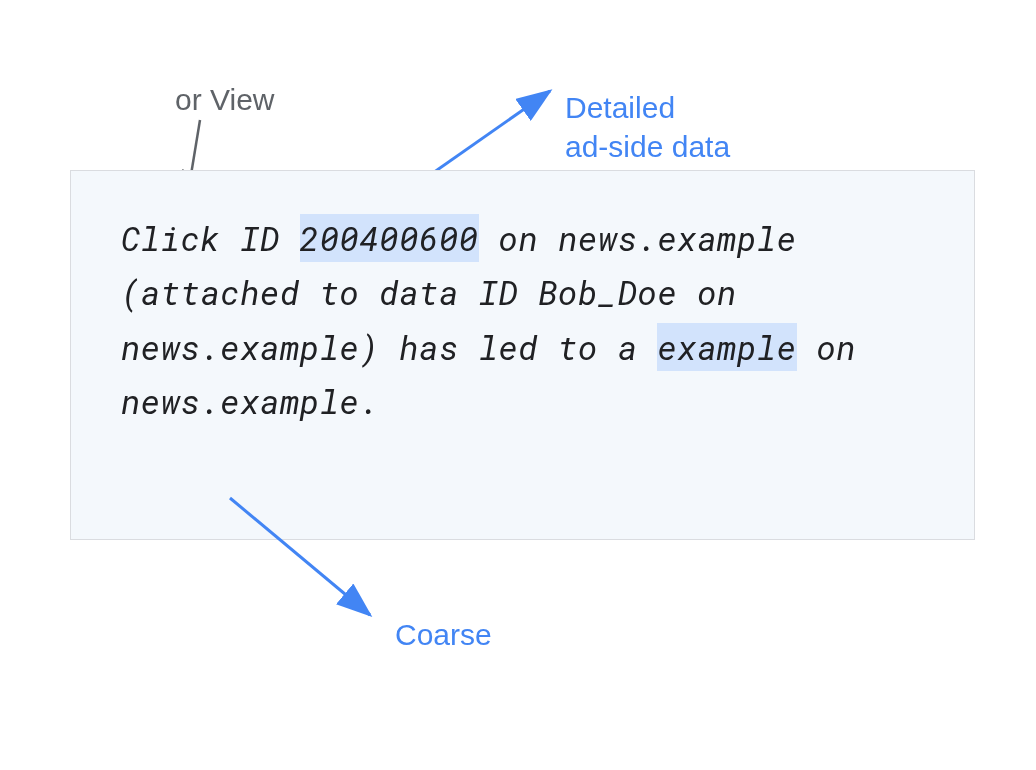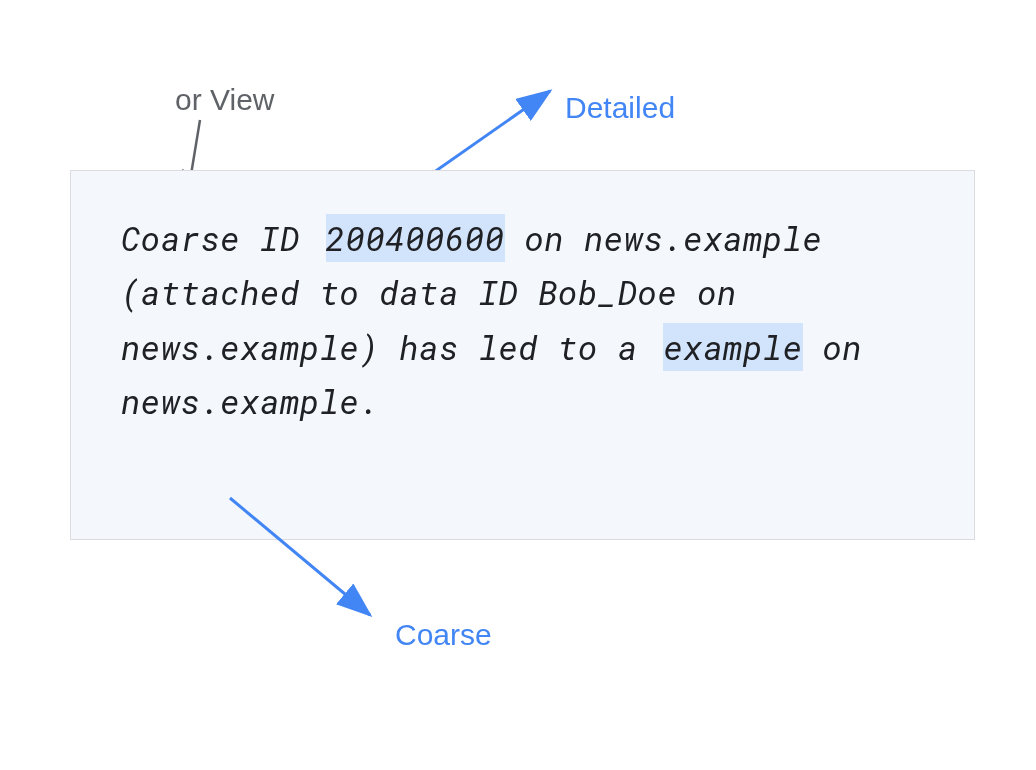--- a/index.html
+++ b/index.html
@@ -40,21 +40,20 @@
       font-family: 'Roboto Mono', 'Courier New', monospace;
       font-style: italic;
       font-size: 33px;
       line-height: 1.65;
       color: #202124;
       letter-spacing: 0.5px;
     }
     .highlight {
       background: #d2e3fc;
       padding: 2px 0;
-      margin-left: 6px;
     }
     .underline {
       text-underline-offset: 4px;
     }
     .arrow-svg {
       position: absolute;
       pointer-events: none;
     }
   </style>
 </head>
@@ -66,34 +65,35 @@
   <defs>
     <marker id="arrowhead-gray" markerWidth="10" markerHeight="8" refX="9" refY="4" orient="auto">
       <polygon points="0 0, 10 4, 0 8" fill="#5f6368"></polygon>
     </marker>
   </defs>
   <line x1="30" y1="5" x2="18" y2="78" stroke="#5f6368" stroke-width="2.5" marker-end="url(#arrowhead-gray)"></line>
 </svg>
 
 <div class="annotation annotation-blue" style="left: 565px; top: 60px; margin-top: 28px;">
   <span>Detailed</span><br>
+  <span>ad-side data</span>
 </div>
 
 <svg class="arrow-svg" style="left: 375px; top: 75px; width: 200px; height: 140px;">
   <defs>
     <marker id="arrowhead-blue-up" markerWidth="12" markerHeight="9" refX="11" refY="4.5" orient="auto">
       <polygon points="0 0, 12 4.5, 0 9" fill="#4285f4"></polygon>
     </marker>
   </defs>
   <line x1="15" y1="128" x2="175" y2="16" stroke="#4285f4" stroke-width="3" marker-end="url(#arrowhead-blue-up)"></line>
 </svg>
 
 <div class="content-box">
   <div class="content-text">
-    <span>Coarse ID </span><span class="highlight">200400600</span><span> on </span><span class="underline">news.example</span><span> (attached to data ID Bob_Doe on </span><span class="underline">news.example</span><span>) has led to a </span><span class="highlight">example</span><span> on </span><span class="underline">news.example</span><span>.</span>
+    <span>Click ID </span><span class="highlight">200400600</span><span> on </span><span class="underline">news.example</span><span> (attached to data ID Bob_Doe on </span><span class="underline">news.example</span><span>) has led to a </span><span class="highlight">example</span><span> on </span><span class="underline">news.example</span><span>.</span>
   </div>
 </div>
 
 <svg class="arrow-svg" style="left: 220px; top: 490px; width: 180px; height: 140px;">
   <defs>
     <marker id="arrowhead-blue-down" markerWidth="12" markerHeight="9" refX="11" refY="4.5" orient="auto">
       <polygon points="0 0, 12 4.5, 0 9" fill="#4285f4"></polygon>
     </marker>
   </defs>
   <line x1="10" y1="8" x2="150" y2="125" stroke="#4285f4" stroke-width="3" marker-end="url(#arrowhead-blue-down)"></line>

